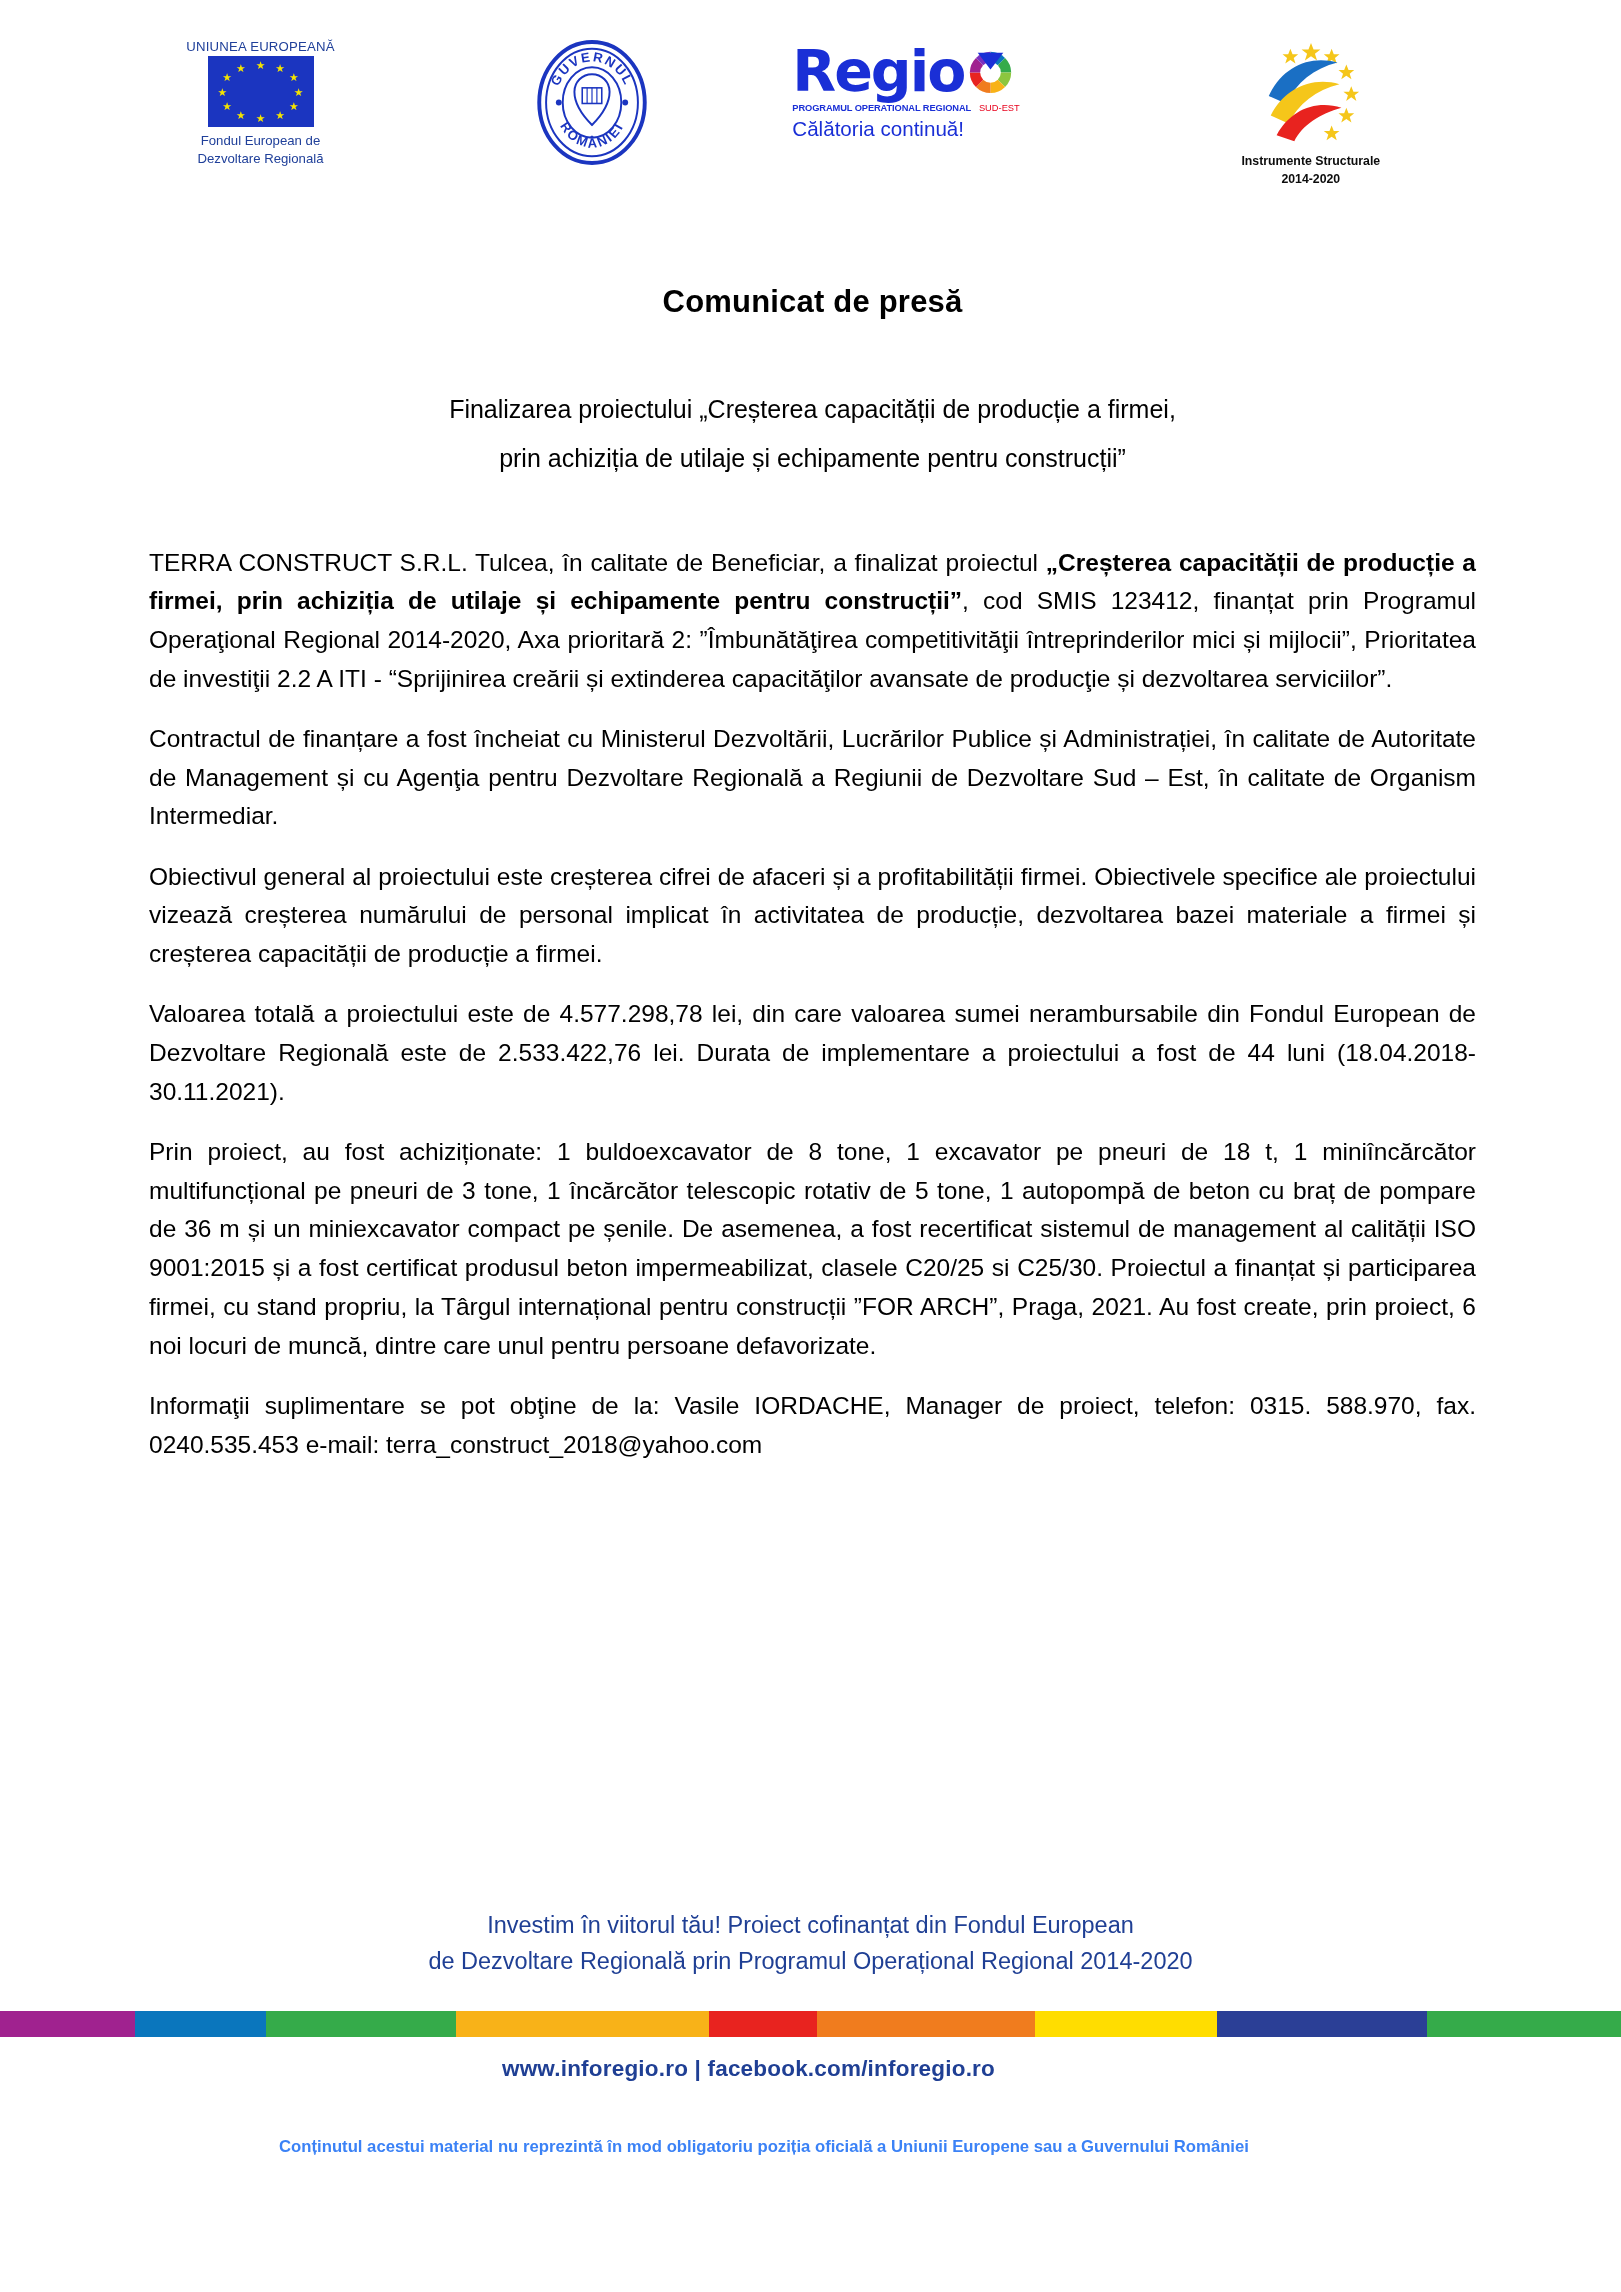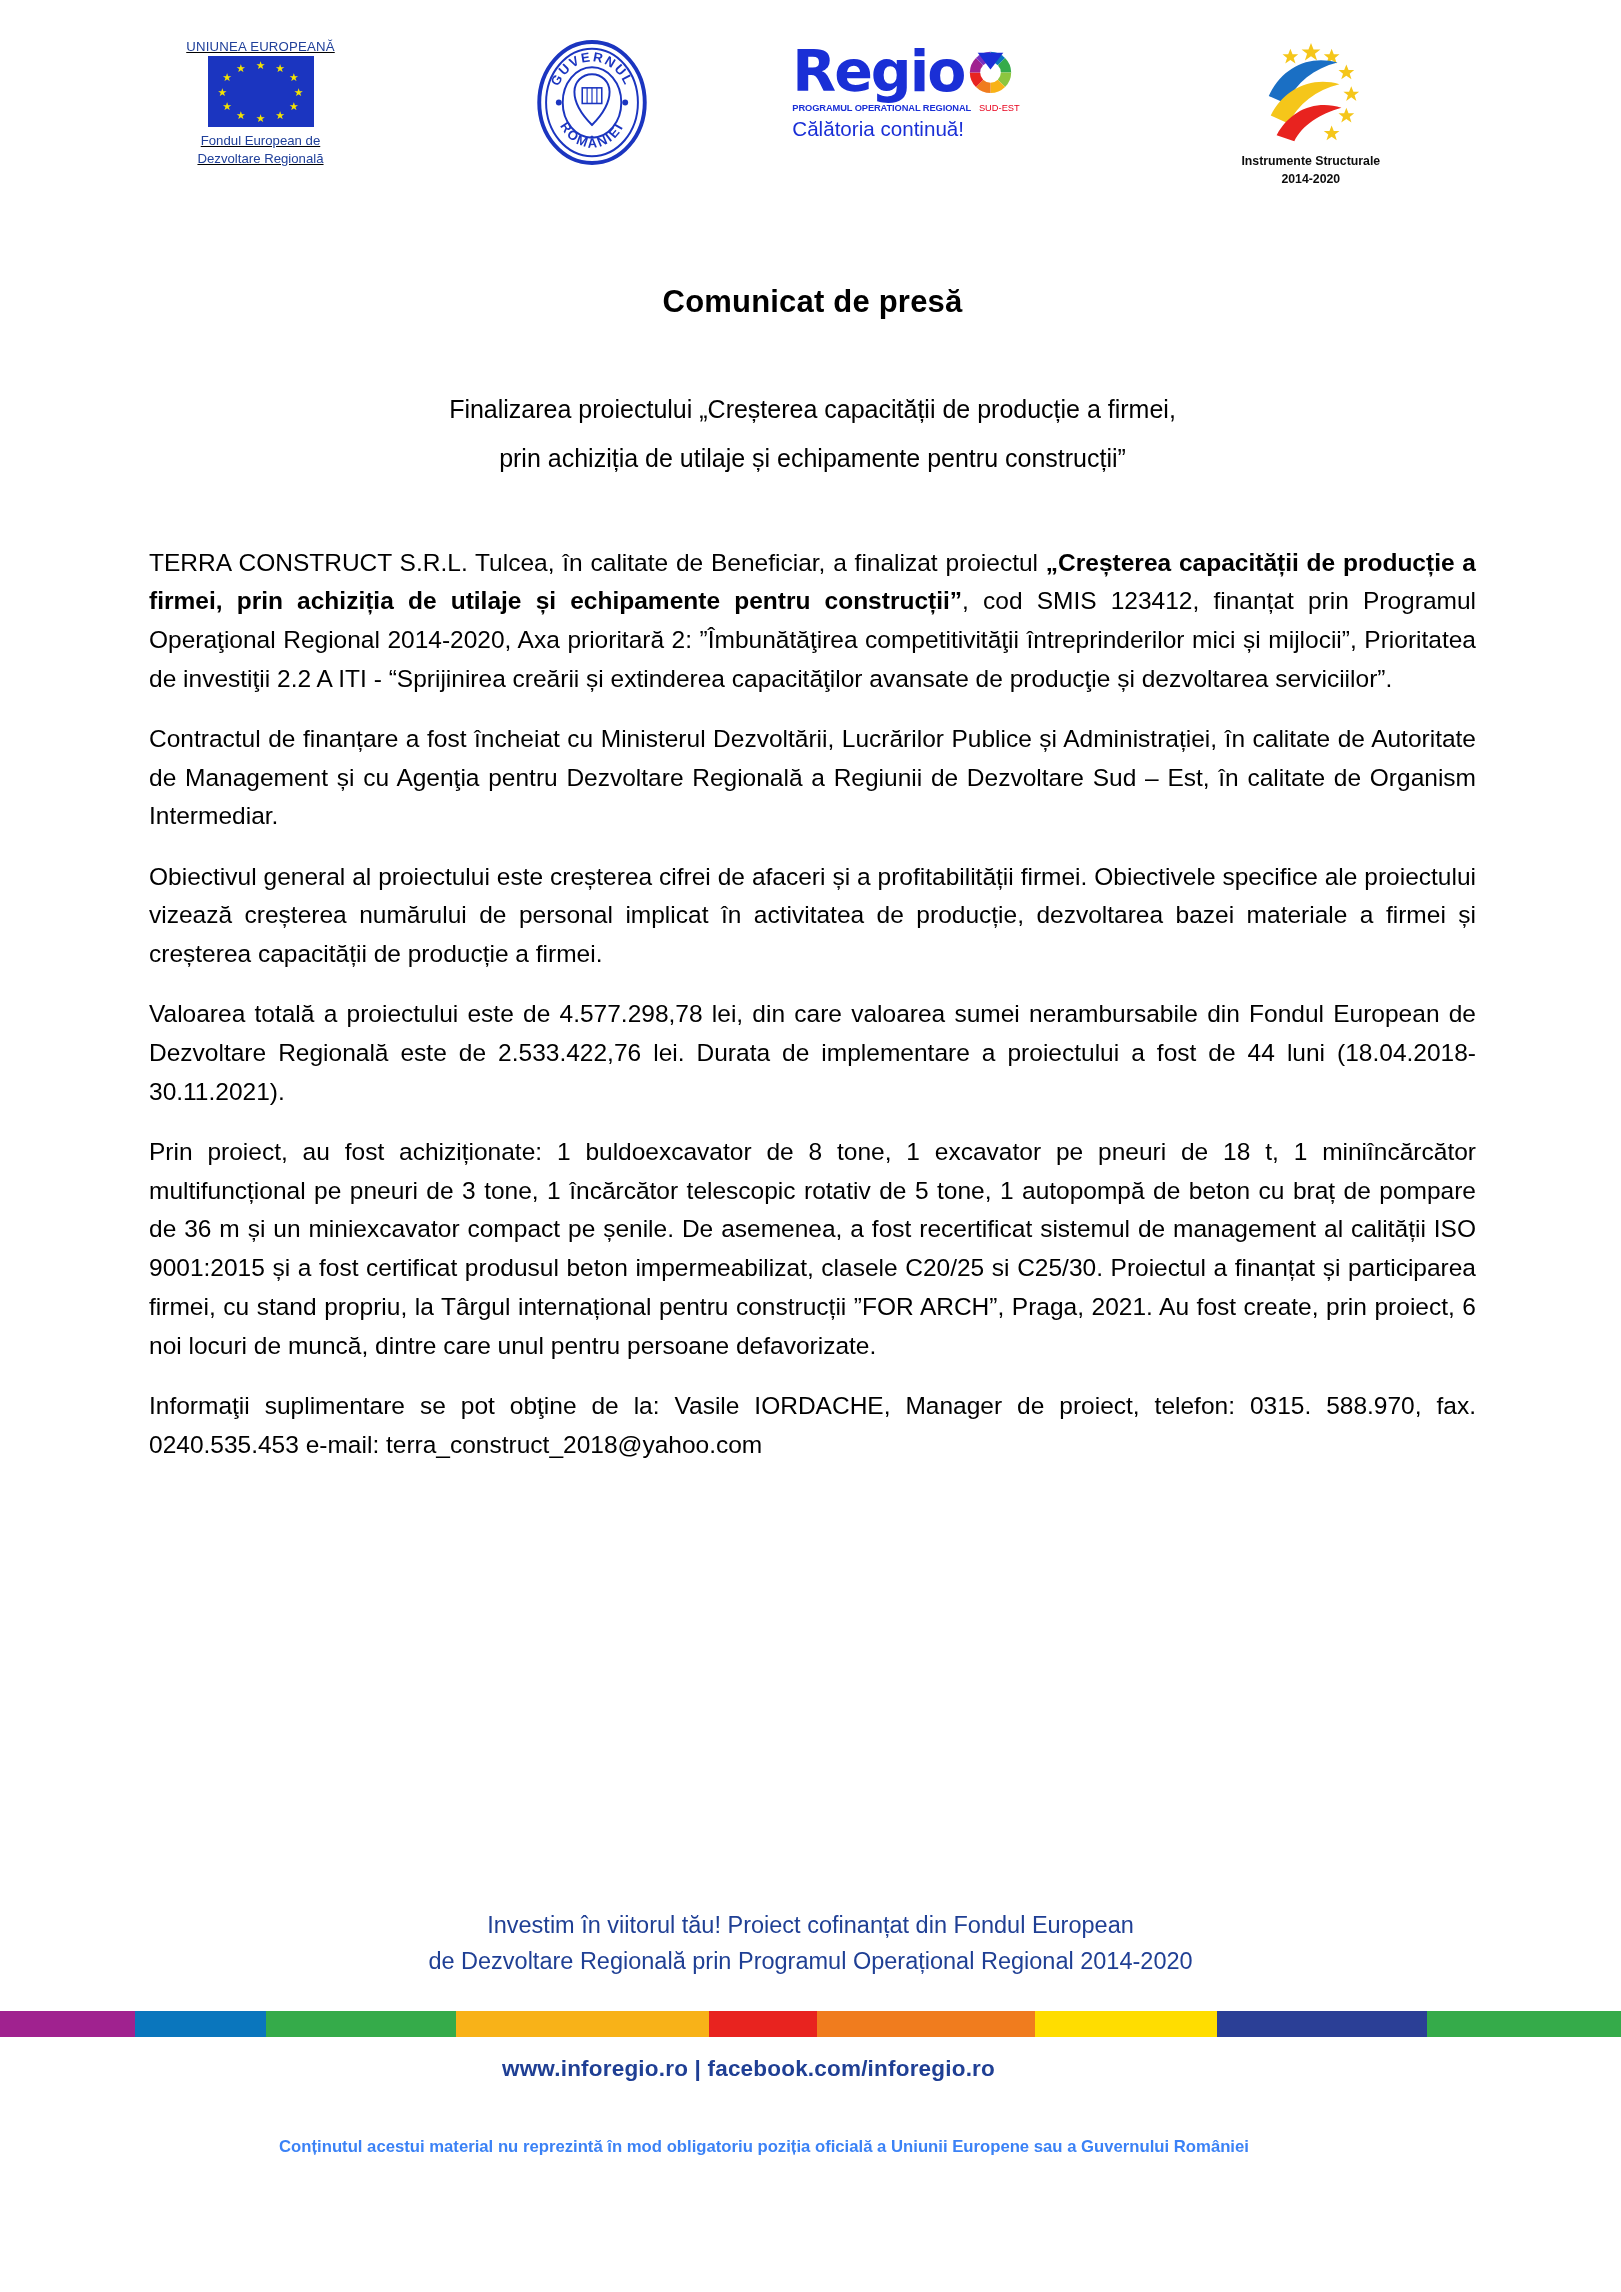--- a/index.html
+++ b/index.html
@@ -26,21 +26,21 @@
     height: 132px;
     display: flex;
     align-items: flex-start;
   }
   .logo-cell {
     display: flex;
     flex-direction: column;
     align-items: center;
     justify-content: flex-start;
   }
-  .logo-eu      { width: 333px; margin-left: 94px; text-decoration: underline; }
+  .logo-eu      { width: 333px; margin-left: 94px; }
   .logo-gov     { width: 294px; margin-left: 11.8px; }
   .logo-regio   { width: 343px; margin-left: 35px; }
   .logo-instr   { width: 294px; margin-left: 53px; }
 
   .eu-caption-top {
     font-size: 13.2px;
     color: #20409a;
     letter-spacing: 0.2px;
     margin-bottom: 2px;
     white-space: nowrap;

